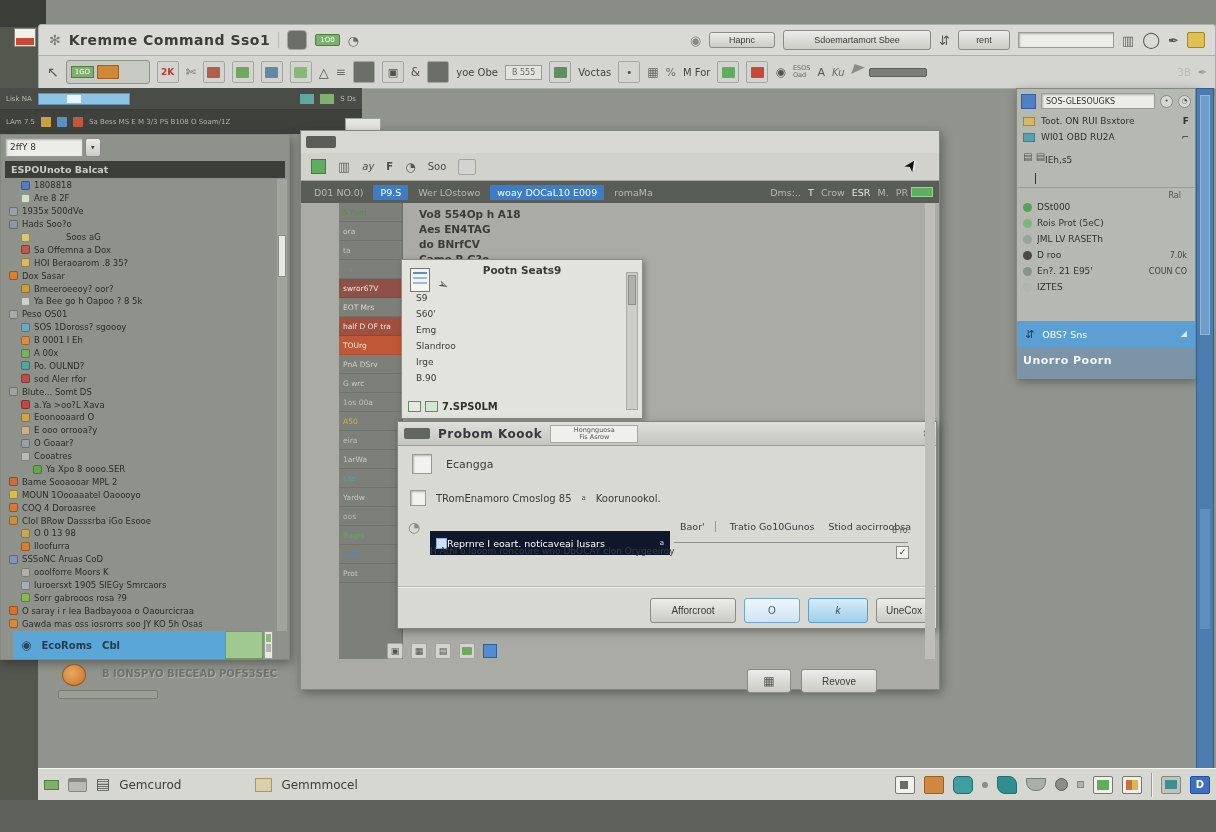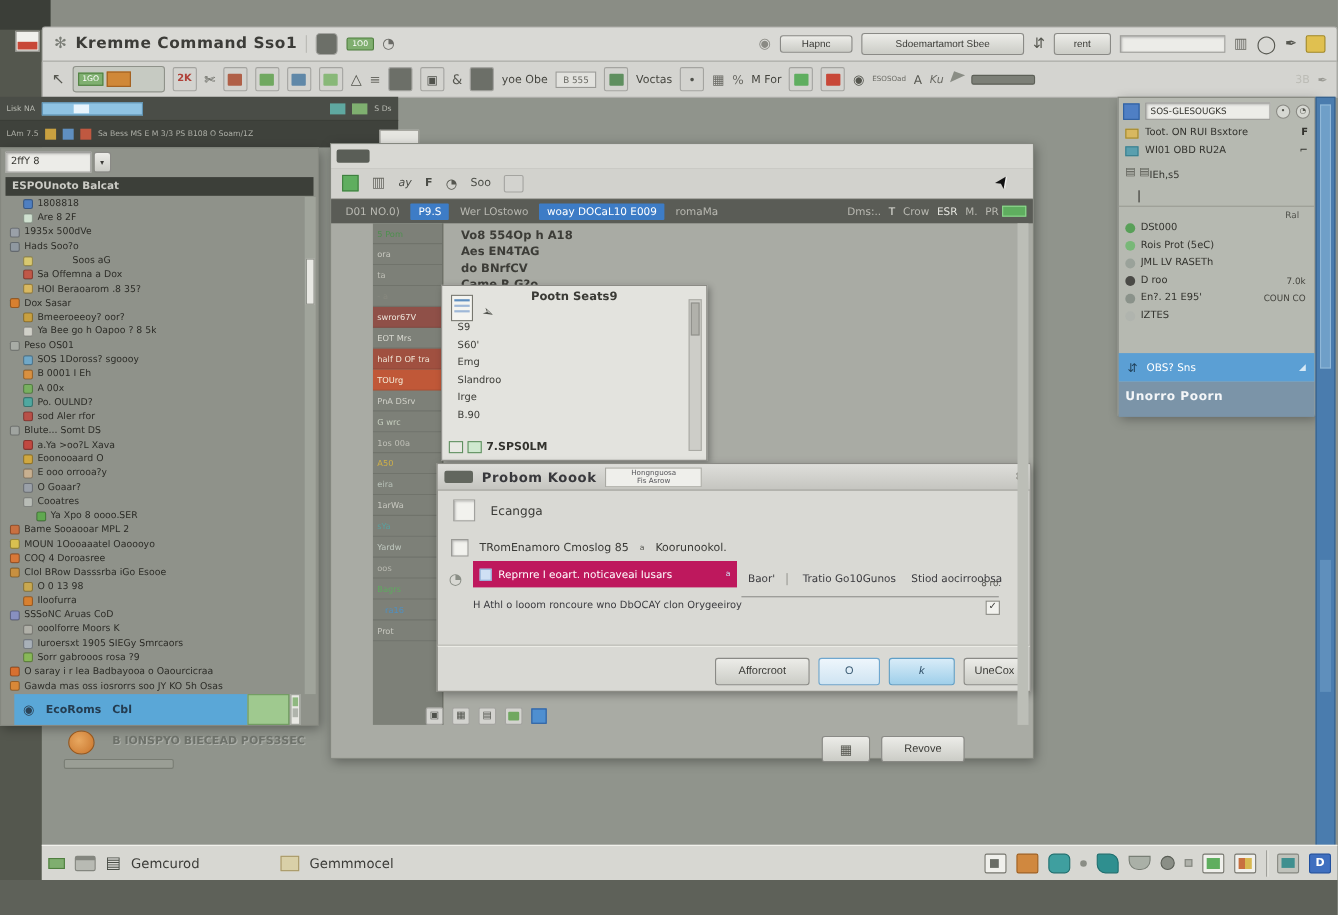--- a/index.html
+++ b/index.html
@@ -95,21 +95,21 @@
   <span class="glyph" style="font-size:12px;color:#6a6a64">▦</span>
   <span class="glyph" style="font-size:11px;color:#6a6a64">%</span>
   <span style="color:#45453f">M For</span>
   <span class="ibox">
       <span class="inner" style="background:#5fae5f"></span>
     </span>
   <span class="ibox">
       <span class="inner" style="background:#c84838"></span>
     </span>
   <span class="glyph" style="font-size:12px;color:#55564f">◉</span>
-  <span style="display:flex;flex-direction:row;font-size:6.5px;line-height:7px;color:#6a6a64">
+  <span style="display:flex;flex-direction:column;font-size:6.5px;line-height:7px;color:#6a6a64">
     <span>ESOS</span>
     <span>Oad</span>
   </span>
   <span style="font-size:11px;color:#55564f">A</span>
   <span style="font-style:italic;font-size:10px;color:#6a6a64">Ku</span>
   <span class="glyph" style="font-size:14px;color:#8a8d85;transform:rotate(200deg)">◢</span>
   <span style="width:58px;height:9px;background:#7c7f77;border:1px solid #5c5f57;border-radius:2px"></span>
   <span style="flex:1"></span>
   <span style="color:#bcbcb6">3B</span>
   <span class="glyph" style="font-size:11px;color:#9a9a94">✒</span>
@@ -442,21 +442,21 @@
 
       <div class="srow">
         <span style="color: rgb(184, 184, 176);">oos</span>
       </div>
 
       <div class="srow">
         <span style="color: rgb(96, 168, 96);">Bagrs</span>
       </div>
 
       <div class="srow">
-        <span style="color: rgb(79, 143, 192); margin-left: 7px;">ra16</span>
+        <span style="color: rgb(79, 143, 192);">ra16</span>
       </div>
 
       <div class="srow">
         <span style="color: rgb(200, 200, 192);">Prot</span>
       </div>
     </div>
   <div style="position:absolute;left:118px;top:76px;font-size:10.5px;font-weight:bold;color:#3c3c37;line-height:15px">
 
   <div>Vo8 554Op h A18</div>
       <div>Aes EN4TAG</div>
@@ -506,21 +506,21 @@
       <span class="sunken" style="width:20px;height:20px;display:inline-block;background:#f2f2ee"></span>
       <span style="font-size:11px;color:#3a3a36">Ecangga</span>
     </div>
     <div class="flex" style="position:absolute;left:12px;top:68px;gap:10px">
       <span class="sunken" style="width:16px;height:16px;display:inline-block;background:#f2f2ee"></span>
       <span style="font-size:10px;color:#3a3a36">TRomEnamoro Cmoslog 85</span>
       <span style="font-size:7px;color:#55554f">a</span>
       <span style="font-size:10px;color:#3a3a36">Koorunookol.</span>
     </div>
     <span class="glyph" style="position:absolute;left:10px;top:98px;font-size:14px;color:#8a8e86">◔</span>
-    <div class="flex" style="position:absolute;left:32px;top:88px;width:240px;height:24px;background:#be185d;color:#fff;font-size:9.5px;gap:6px;padding:0 6px">
+    <div class="flex" style="position:absolute;left:32px;top:109px;width:240px;height:24px;background:#0f172a;color:#fff;font-size:9.5px;padding:0 6px">
       <span style="width:11px;height:11px;background:#cfe0f4;border:1px solid #8fb0d8;flex:none"></span>
       <span style="white-space:nowrap;overflow:hidden;flex:1">Reprnre I eoart. noticaveai Iusars</span>
       <span style="font-size:7px;color:#cfe0f4">a</span>
     </div>
     <div class="flex" style="position:absolute;left:282px;top:99px;gap:14px;font-size:9.5px;color:#3a3a3e">
       <span style="border-right:1px solid #9a9a94;padding-right:10px">Baor'</span>
       <span>Tratio Go10Gunos</span>
       <span>Stiod aocirroobsa</span>
     </div>
     <div style="position:absolute;left:276px;top:120px;width:234px;height:1px;background:#90908c"></div>

